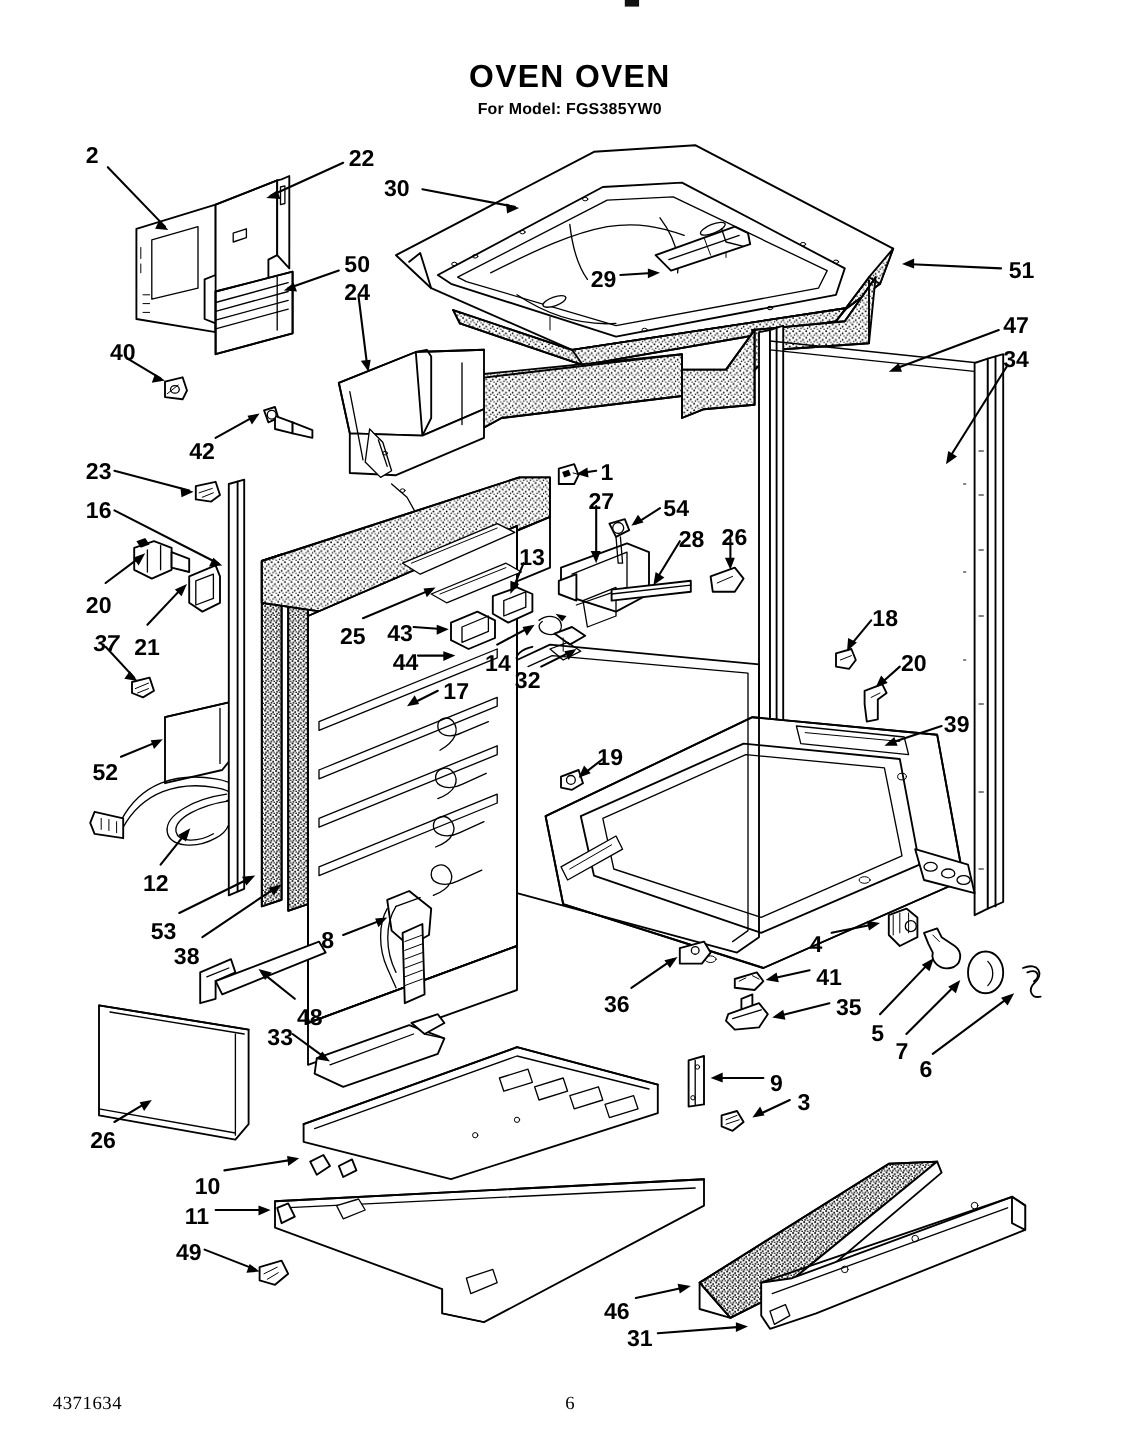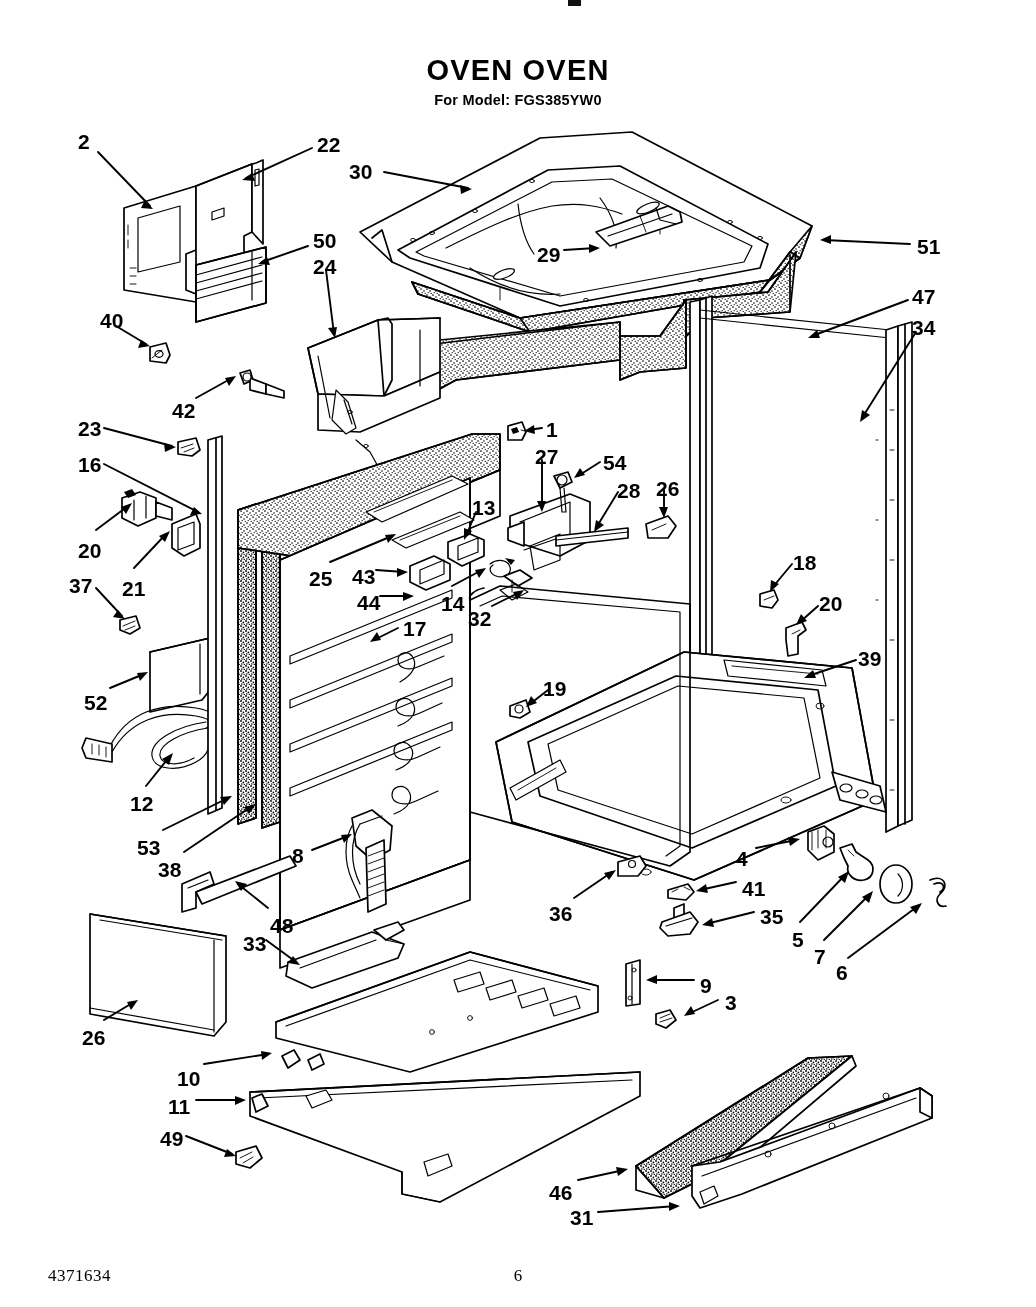--- a/index.html
+++ b/index.html
@@ -698,21 +698,21 @@
       <div class="callout" style="left: 535px; top: 446px;">27</div>
       <div class="callout" style="left: 603px; top: 452px;">54</div>
       <div class="callout" style="left: 78px; top: 454px;">16</div>
       <div class="callout" style="left: 617px; top: 480px;">28</div>
       <div class="callout" style="left: 656px; top: 478px;">26</div>
       <div class="callout" style="left: 472px; top: 497px;">13</div>
       <div class="callout" style="left: 78px; top: 540px;">20</div>
       <div class="callout" style="left: 793px; top: 552px;">18</div>
       <div class="callout" style="left: 309px; top: 568px;">25</div>
       <div class="callout" style="left: 352px; top: 566px;">43</div>
-      <div class="callout" style="left: 69px; top: 575px;">37</div>
+      <div class="callout" style="left: 85px; top: 575px; font-style: italic;">37</div>
       <div class="callout" style="left: 122px; top: 578px;">21</div>
       <div class="callout" style="left: 819px; top: 593px;">20</div>
       <div class="callout" style="left: 357px; top: 592px; text-align: right;">44</div>
       <div class="callout" style="left: 441px; top: 593px;">14</div>
       <div class="callout" style="left: 468px; top: 608px;">32</div>
       <div class="callout" style="left: 403px; top: 618px;">17</div>
       <div class="callout" style="left: 858px; top: 648px;">39</div>
       <div class="callout" style="left: 84px; top: 692px; text-align: right;">52</div>
       <div class="callout" style="left: 543px; top: 678px;">19</div>
       <div class="callout" style="left: 130px; top: 793px;">12</div>

